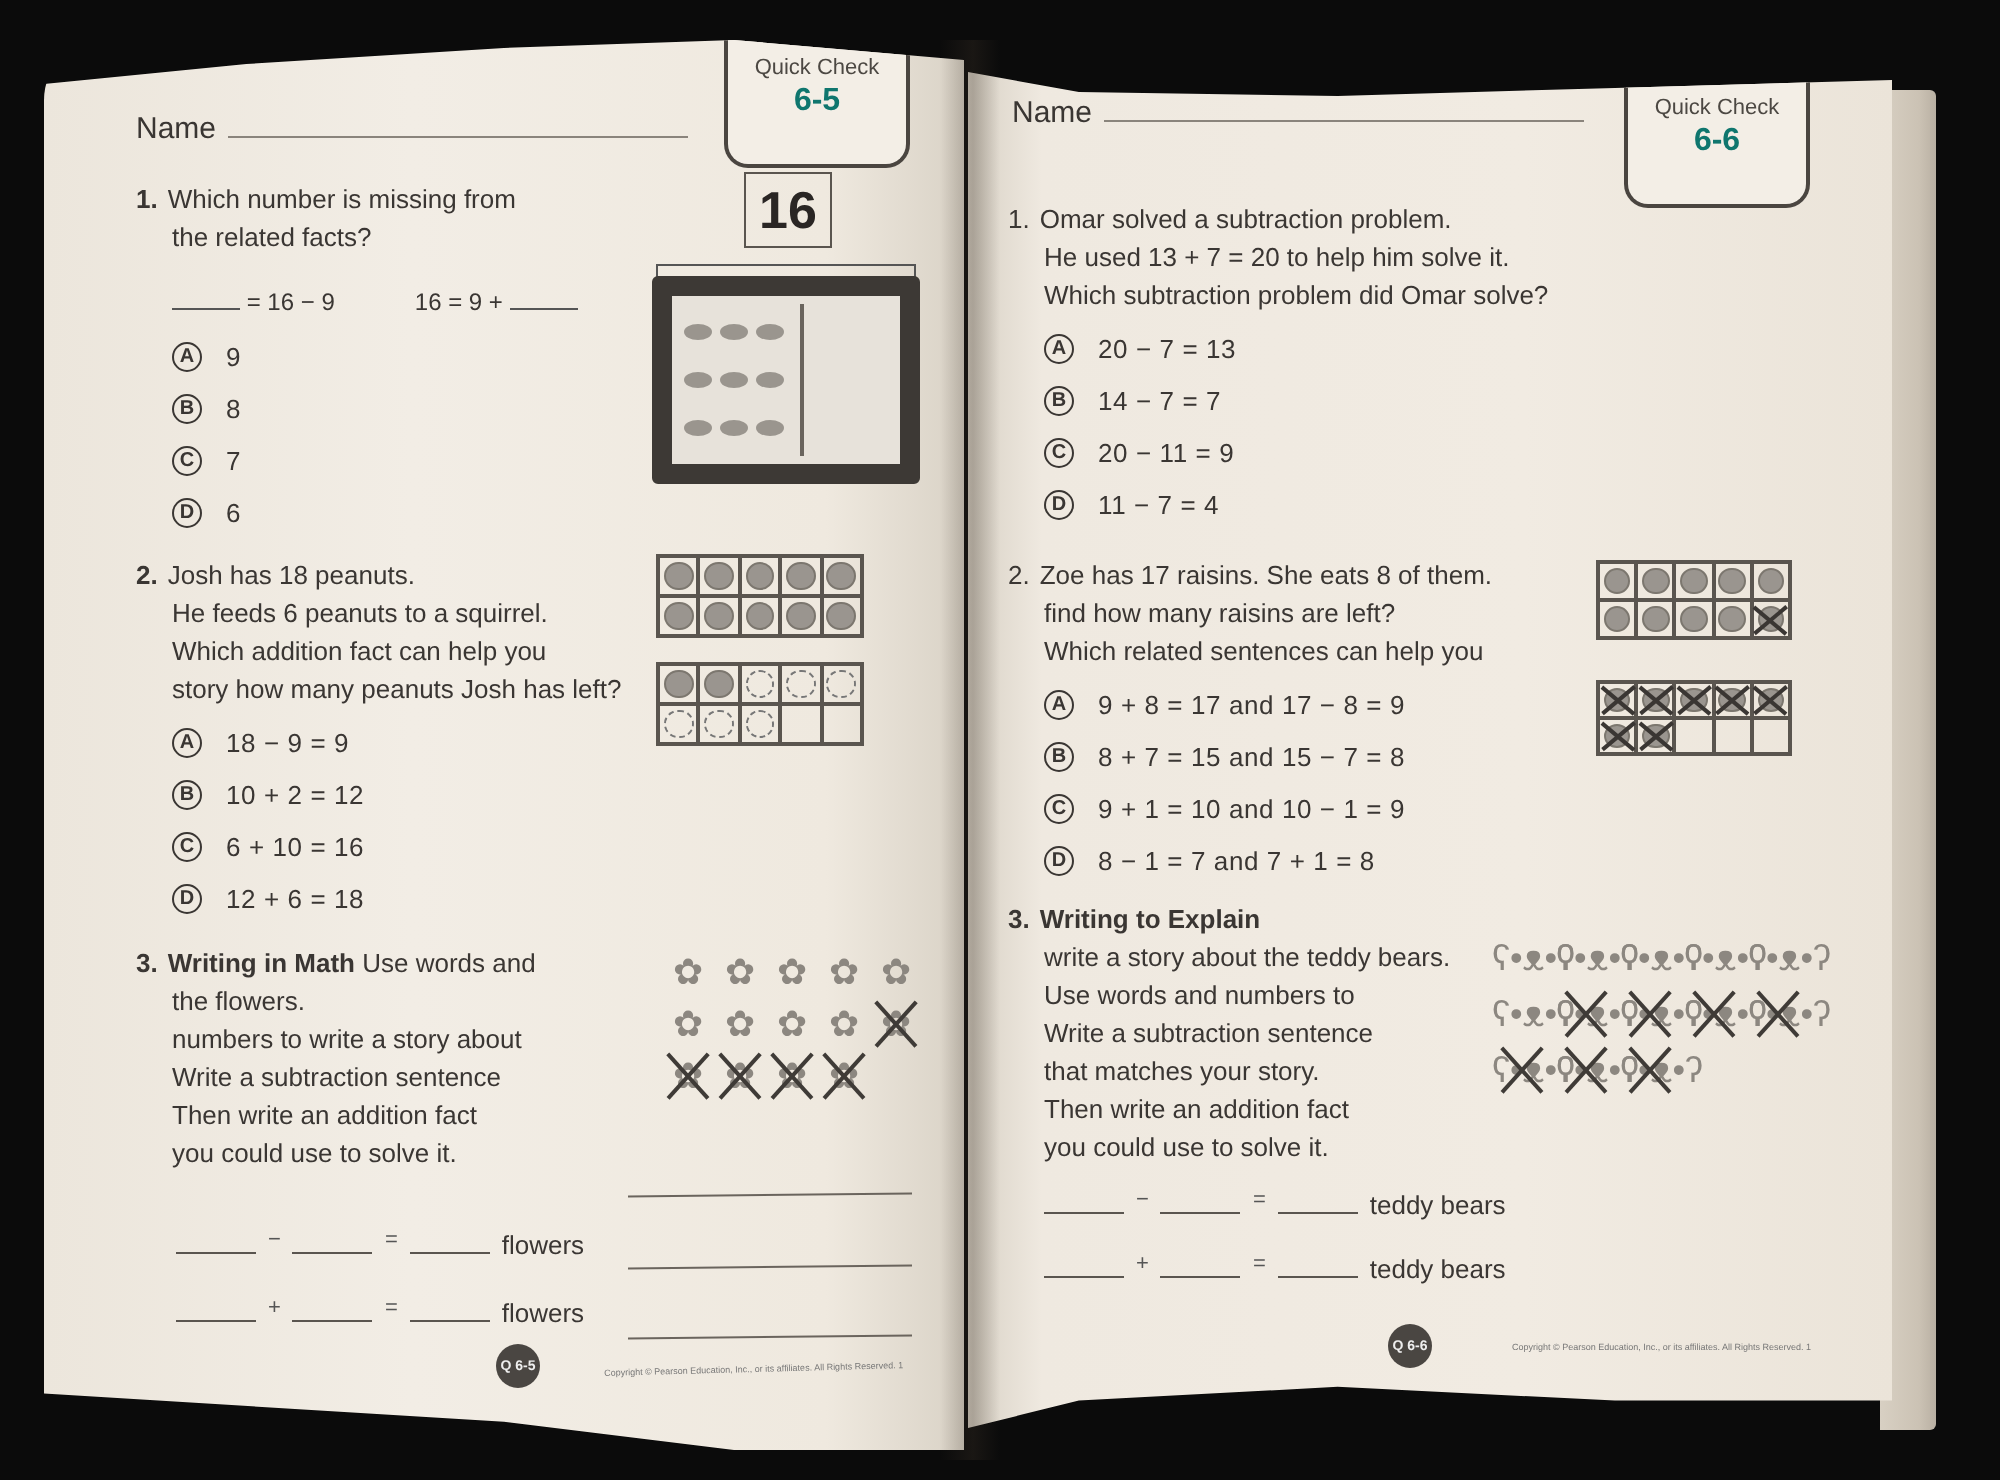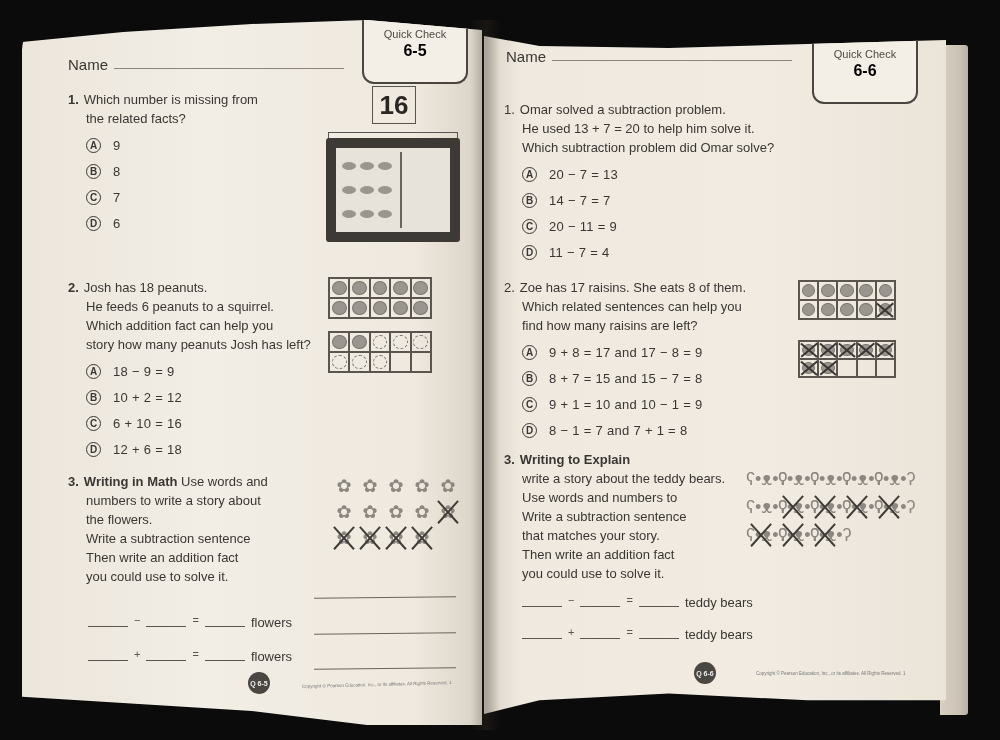--- a/index.html
+++ b/index.html
@@ -30,26 +30,26 @@
   }
   .spine-shadow {
     position: absolute; left: 470px; top: 20px; width: 30px; height: 710px;
     background: linear-gradient(90deg, rgba(0,0,0,0) 0%, rgba(60,50,40,0.25) 45%, rgba(60,50,40,0.3) 55%, rgba(0,0,0,0) 100%);
   }
 
   
   .name-row { position: absolute; display: flex; align-items: flex-end; gap: 6px; font-size: 15px; }
   .name-line { width: 230px; border-bottom: 1px solid #8a847c; height: 1px; margin-bottom: 4px; }
   .quick-check {
-    position: absolute; width: 106px; height: 64px;
+    position: absolute; width: 93px; height: 64px;
     border: 2px solid #4a4540; border-top: none; border-radius: 0 0 12px 12px;
     text-align: center; background: #f3eee6;
   }
   .qc-title { font-size: 11px; margin-top: 8px; color: #4c4843; }
-  .qc-num { font-size: 16px; font-weight: bold; margin-top: 2px; color: #000000; }
+  .qc-num { font-size: 16px; font-weight: bold; margin-top: 2px; color: #0f766e; }
 
   
   .q { position: absolute; font-size: 13px; line-height: 19px; color: #3a3633; }
   .q-head { display: flex; gap: 5px; }
   .q-num { font-weight: bold; }
   .q-line { padding-left: 18px; }
   .bold { font-weight: bold; }
   .options { margin-top: 4px; padding-left: 18px; }
   .opt { display: flex; align-items: center; gap: 12px; height: 26px; }
   .opt-letter {
@@ -117,20 +117,24 @@
       <div class="qc-title">Quick Check</div>
       <div class="qc-num">6-5</div>
     </div>
 
     <div class="q" style="left:46px; top:70px; width:270px;">
       <div class="q-head">
         <span class="q-num">1.</span>
         <span>Which number is missing from</span>
       </div>
       <div class="q-line">the related facts?</div>
+      <div class="facts">
+        <span><span class="blank"></span> <span>= 16 − 9</span></span>
+        <span><span>16 = 9 +</span> <span class="blank"></span></span>
+      </div>
       <div class="options">
         <div class="opt">
             <span class="opt-letter">A</span>
             <span class="opt-text">9</span>
           </div>
         <div class="opt">
             <span class="opt-letter">B</span>
             <span class="opt-text">8</span>
           </div>
         <div class="opt">
@@ -246,22 +250,22 @@
         </div>
         <div class="tf-cell"></div>
         <div class="tf-cell"></div>
     </div>
 
     <div class="q" style="left:46px; top:452px; width:270px;">
       <div class="q-head">
         <span class="q-num">3.</span>
         <span><span class="bold">Writing in Math</span> <span>Use words and</span></span>
       </div>
+      <div class="q-line">the flowers.</div>
       <div class="q-line">numbers to write a story about</div>
-      <div class="q-line">the flowers.</div>
       <div class="q-line">Write a subtraction sentence</div>
       <div class="q-line">Then write an addition fact</div>
       <div class="q-line">you could use to solve it.</div>
     </div>
 
     <div class="pic-grid" style="left:310px; top:455px;">
       <div class="pic">✿</div>
         <div class="pic">✿</div>
         <div class="pic">✿</div>
         <div class="pic">✿</div>
@@ -337,22 +341,22 @@
             <span class="opt-text">11 − 7 = 4</span>
           </div>
       </div>
     </div>
 
     <div class="q" style="left:20px; top:250px; width:300px;">
       <div class="q-head">
         <span class="q-num" style="font-weight:normal;">2.</span>
         <span>Zoe has 17 raisins. She eats 8 of them.</span>
       </div>
+      <div class="q-line">find how many raisins are left?</div>
       <div class="q-line">Which related sentences can help you</div>
-      <div class="q-line">find how many raisins are left?</div>
       <div class="options">
         <div class="opt">
             <span class="opt-letter">A</span>
             <span class="opt-text">9 + 8 = 17 and 17 − 8 = 9</span>
           </div>
         <div class="opt">
             <span class="opt-letter">B</span>
             <span class="opt-text">8 + 7 = 15 and 15 − 7 = 8</span>
           </div>
         <div class="opt">

